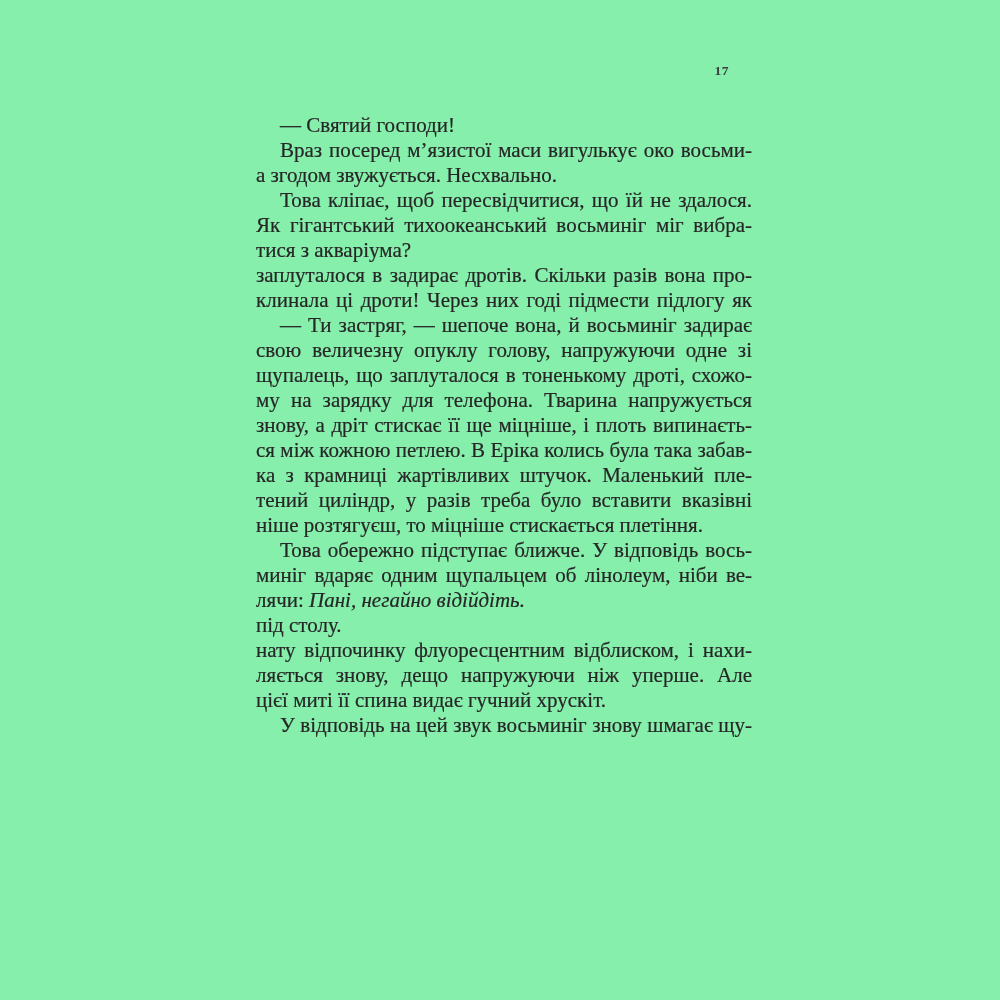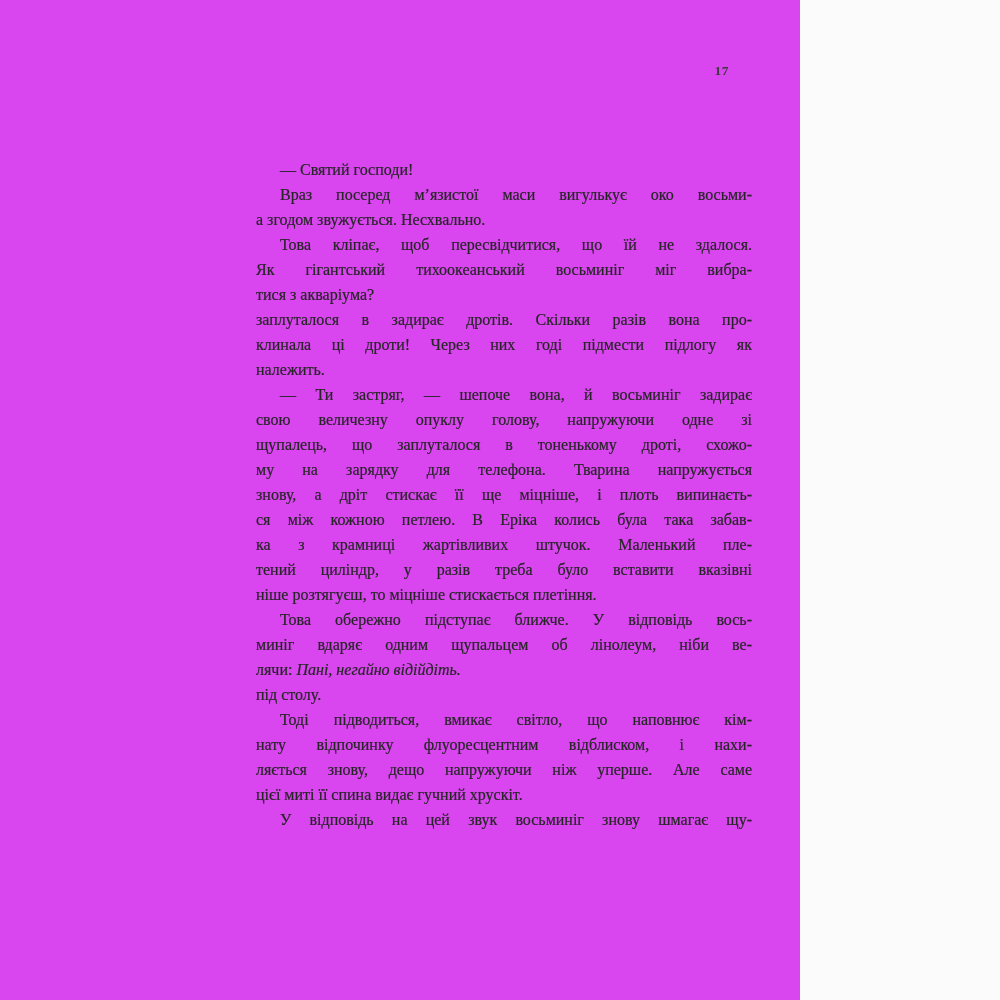--- a/index.html
+++ b/index.html
@@ -5,44 +5,43 @@
   html, body {
     margin: 0;
     padding: 0;
     width: 1000px;
     height: 1000px;
     background: #fbfbfb;
     font-family: "Liberation Serif", serif;
   }
   .page {
     position: relative;
-    width: 800px;
+    width: 1000px;
     height: 1000px;
     overflow: hidden;
-    background: #d946ef;
+    background: #86efac;
   }
   .pagenum {
     position: absolute;
     top: 63px;
     left: 256px;
     width: 473px;
     text-align: right;
     font-size: 13.5px;
     font-weight: bold;
     letter-spacing: 0.5px;
     color: #3c3c3c;
   }
   .textcol {
     position: absolute;
     left: 256px;
     top: 113px;
     width: 496px;
-    font-size: 16px;
+    font-size: 21px;
     color: #262626;
-    margin-top: 44px;
     -webkit-text-stroke: 0.2px #262626;
   }
   .line {
     height: 25px;
     line-height: 25px;
     text-align: justify;
     text-justify: inter-word;
     overflow: hidden;
     white-space: normal;
   }
@@ -63,33 +62,31 @@
   <div class="pagenum">17</div>
   <div class="textcol" id="textcol">
       <div class="line indent"><span>— Святий господи!</span></div>
       <div class="line indent just"><span>Враз посеред м’язистої маси вигулькує око восьми-</span></div>
       <div class="line"><span>а згодом звужується. Несхвально.</span></div>
       <div class="line indent just"><span>Това кліпає, щоб пересвідчитися, що їй не здалося.</span></div>
       <div class="line just"><span>Як гігантський тихоокеанський восьминіг міг вибра-</span></div>
       <div class="line"><span>тися з акваріума?</span></div>
       <div class="line just"><span>заплуталося в задирає дротів. Скільки разів вона про-</span></div>
       <div class="line just"><span>клинала ці дроти! Через них годі підмести підлогу як</span></div>
-      <div class="line"><span>належить.</span></div>
       <div class="line indent just"><span>— Ти застряг, — шепоче вона, й восьминіг задирає</span></div>
       <div class="line just"><span>свою величезну опуклу голову, напружуючи одне зі</span></div>
       <div class="line just"><span>щупалець, що заплуталося в тоненькому дроті, схожо-</span></div>
       <div class="line just"><span>му на зарядку для телефона. Тварина напружується</span></div>
       <div class="line just"><span>знову, а дріт стискає її ще міцніше, і плоть випинаєть-</span></div>
       <div class="line just"><span>ся між кожною петлею. В Еріка колись була така забав-</span></div>
       <div class="line just"><span>ка з крамниці жартівливих штучок. Маленький пле-</span></div>
       <div class="line just"><span>тений циліндр, у разів треба було вставити вказівні</span></div>
       <div class="line"><span>ніше розтягуєш, то міцніше стискається плетіння.</span></div>
       <div class="line indent just"><span>Това обережно підступає ближче. У відповідь вось-</span></div>
       <div class="line just"><span>миніг вдаряє одним щупальцем об лінолеум, ніби ве-</span></div>
       <div class="line"><span>лячи: </span><span class="it">Пані, негайно відійдіть.</span></div>
       <div class="line"><span>під столу.</span></div>
-      <div class="line indent just"><span>Тоді підводиться, вмикає світло, що наповнює кім-</span></div>
       <div class="line just"><span>нату відпочинку флуоресцентним відблиском, і нахи-</span></div>
       <div class="line just"><span>ляється знову, дещо напружуючи ніж уперше. Але саме</span></div>
       <div class="line"><span>цієї миті її спина видає гучний хрускіт.</span></div>
       <div class="line indent just"><span>У відповідь на цей звук восьминіг знову шмагає щу-</span></div>
     </div>
 </div>
 
 </body></html>

